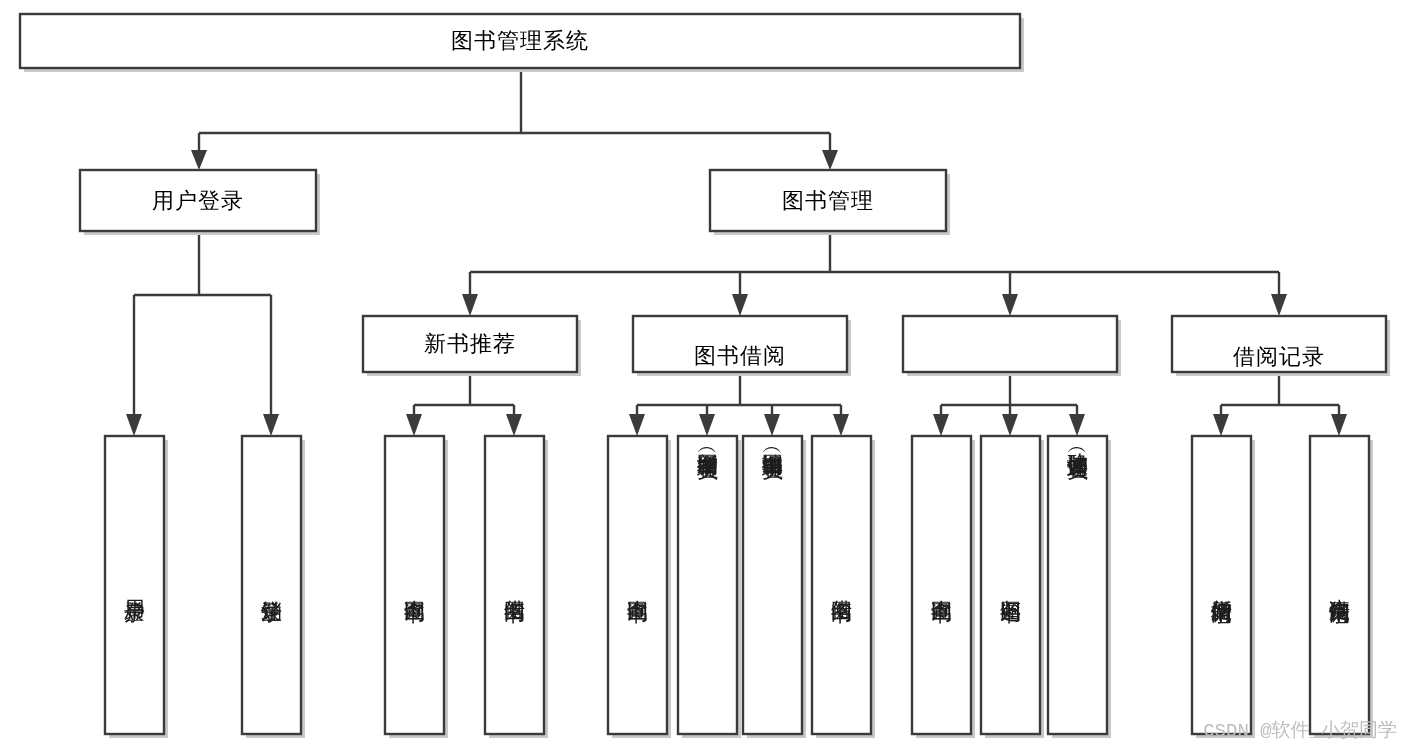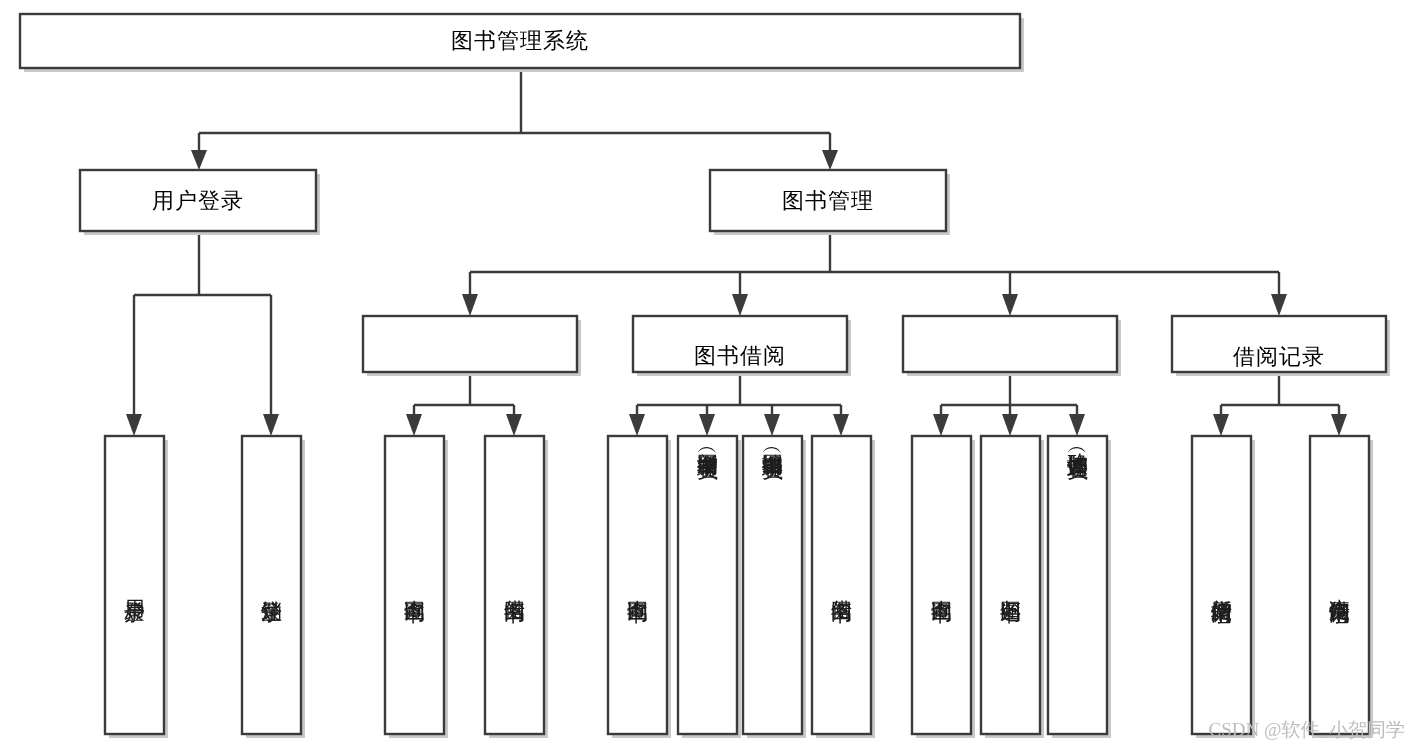--- a/index.html
+++ b/index.html
@@ -70,23 +70,23 @@
   }
   .hlabel-wrap span {
     font-family: "Liberation Sans", "DejaVu Sans", sans-serif;
     font-size: 22px;
     color: #000000;
     letter-spacing: 1px;
     white-space: nowrap;
   }
   .watermark {
     position: absolute;
-    right: 0;
+    right: 8px;
     bottom: 4px;
-    font-family: Liberation Serif, serif;
+    font-family: Liberation Mono, monospace;
     font-size: 19px;
     color: #bdbdbd;
     white-space: nowrap;
     pointer-events: none;
   }
 </style>
 </head>
 <body>
 
 <div id="diagram-root">
@@ -224,20 +224,23 @@
   </div>
 
   <div class="hlabel-wrap" style="left:80px; top:170px; width:236px; height:61px;">
     <span>用户登录</span>
   </div>
 
   <div class="hlabel-wrap" style="left:710px; top:170px; width:236px; height:61px;">
     <span>图书管理</span>
   </div>
 
+  <div class="hlabel-wrap" style="left:363px; top:316px; width:214px; height:56px;">
+    <span>新书推荐</span>
+  </div>
 
   <div class="hlabel-wrap" style="left:633px; top:328px; width:214px; height:56px;">
     <span>图书借阅</span>
   </div>
 
 
   <div class="hlabel-wrap" style="left:1172px; top:316px; width:214px; height:56px;align-items:flex-end;">
     <span>借阅记录</span>
   </div>
 

